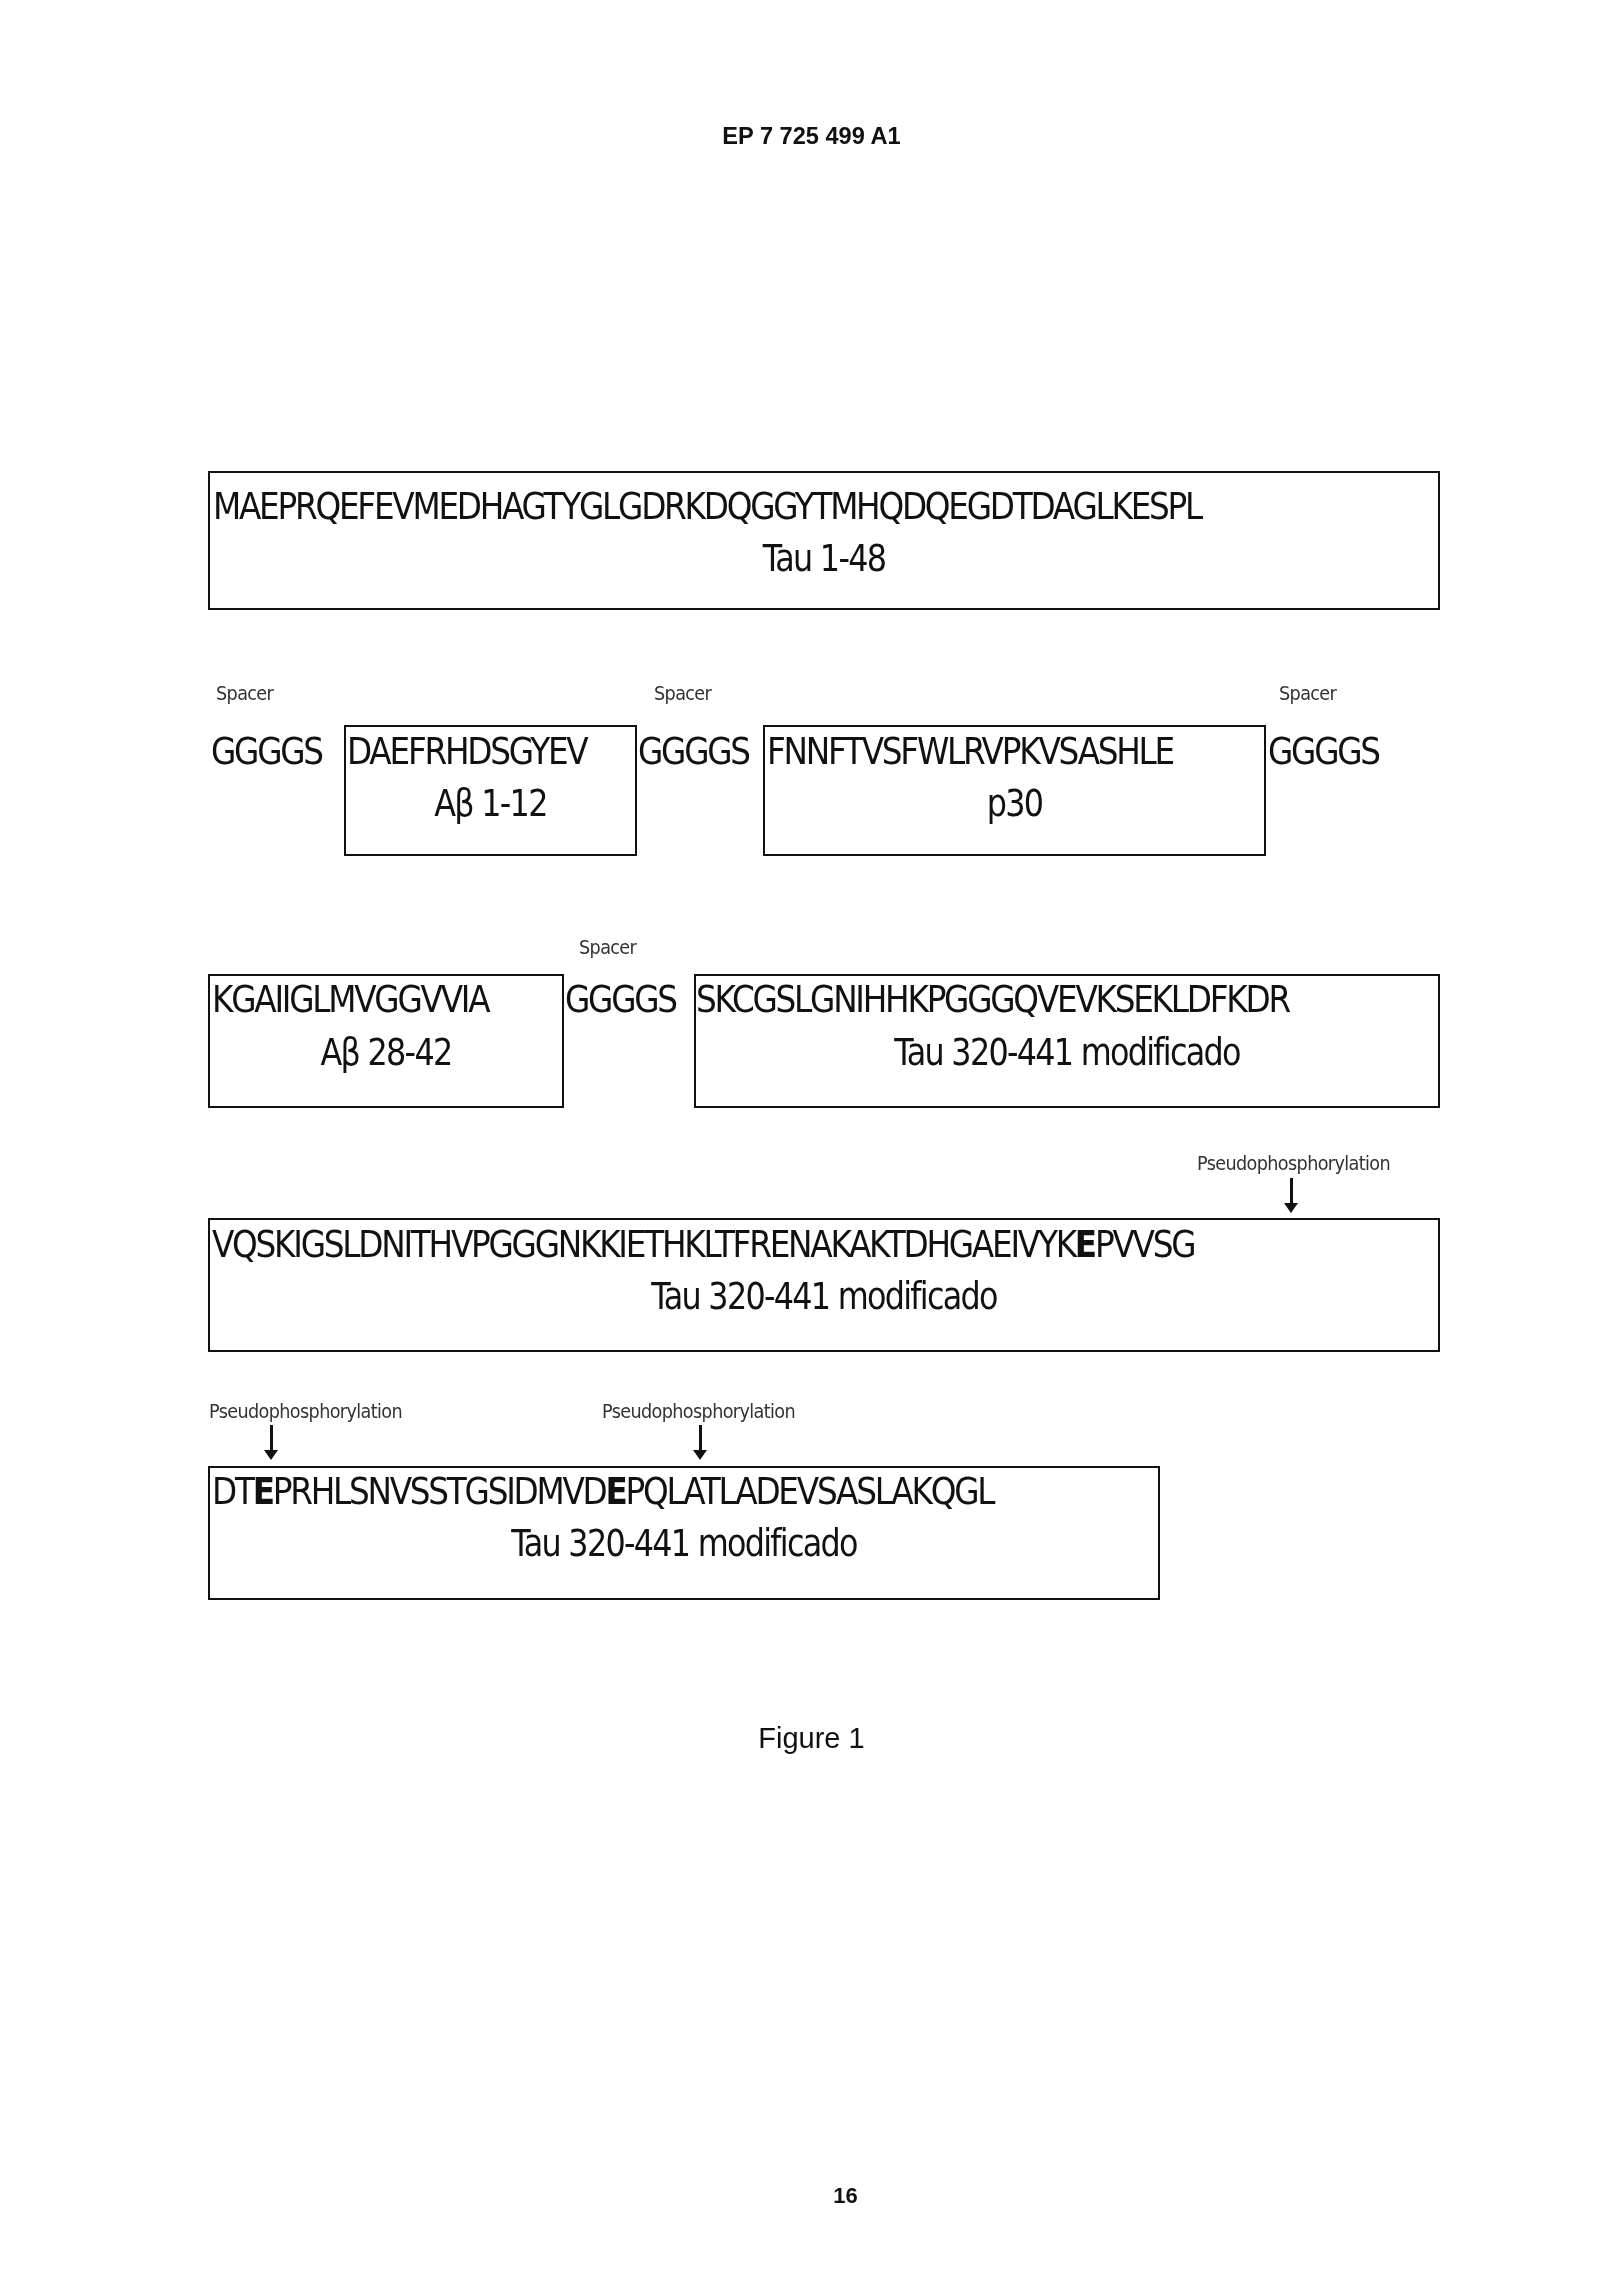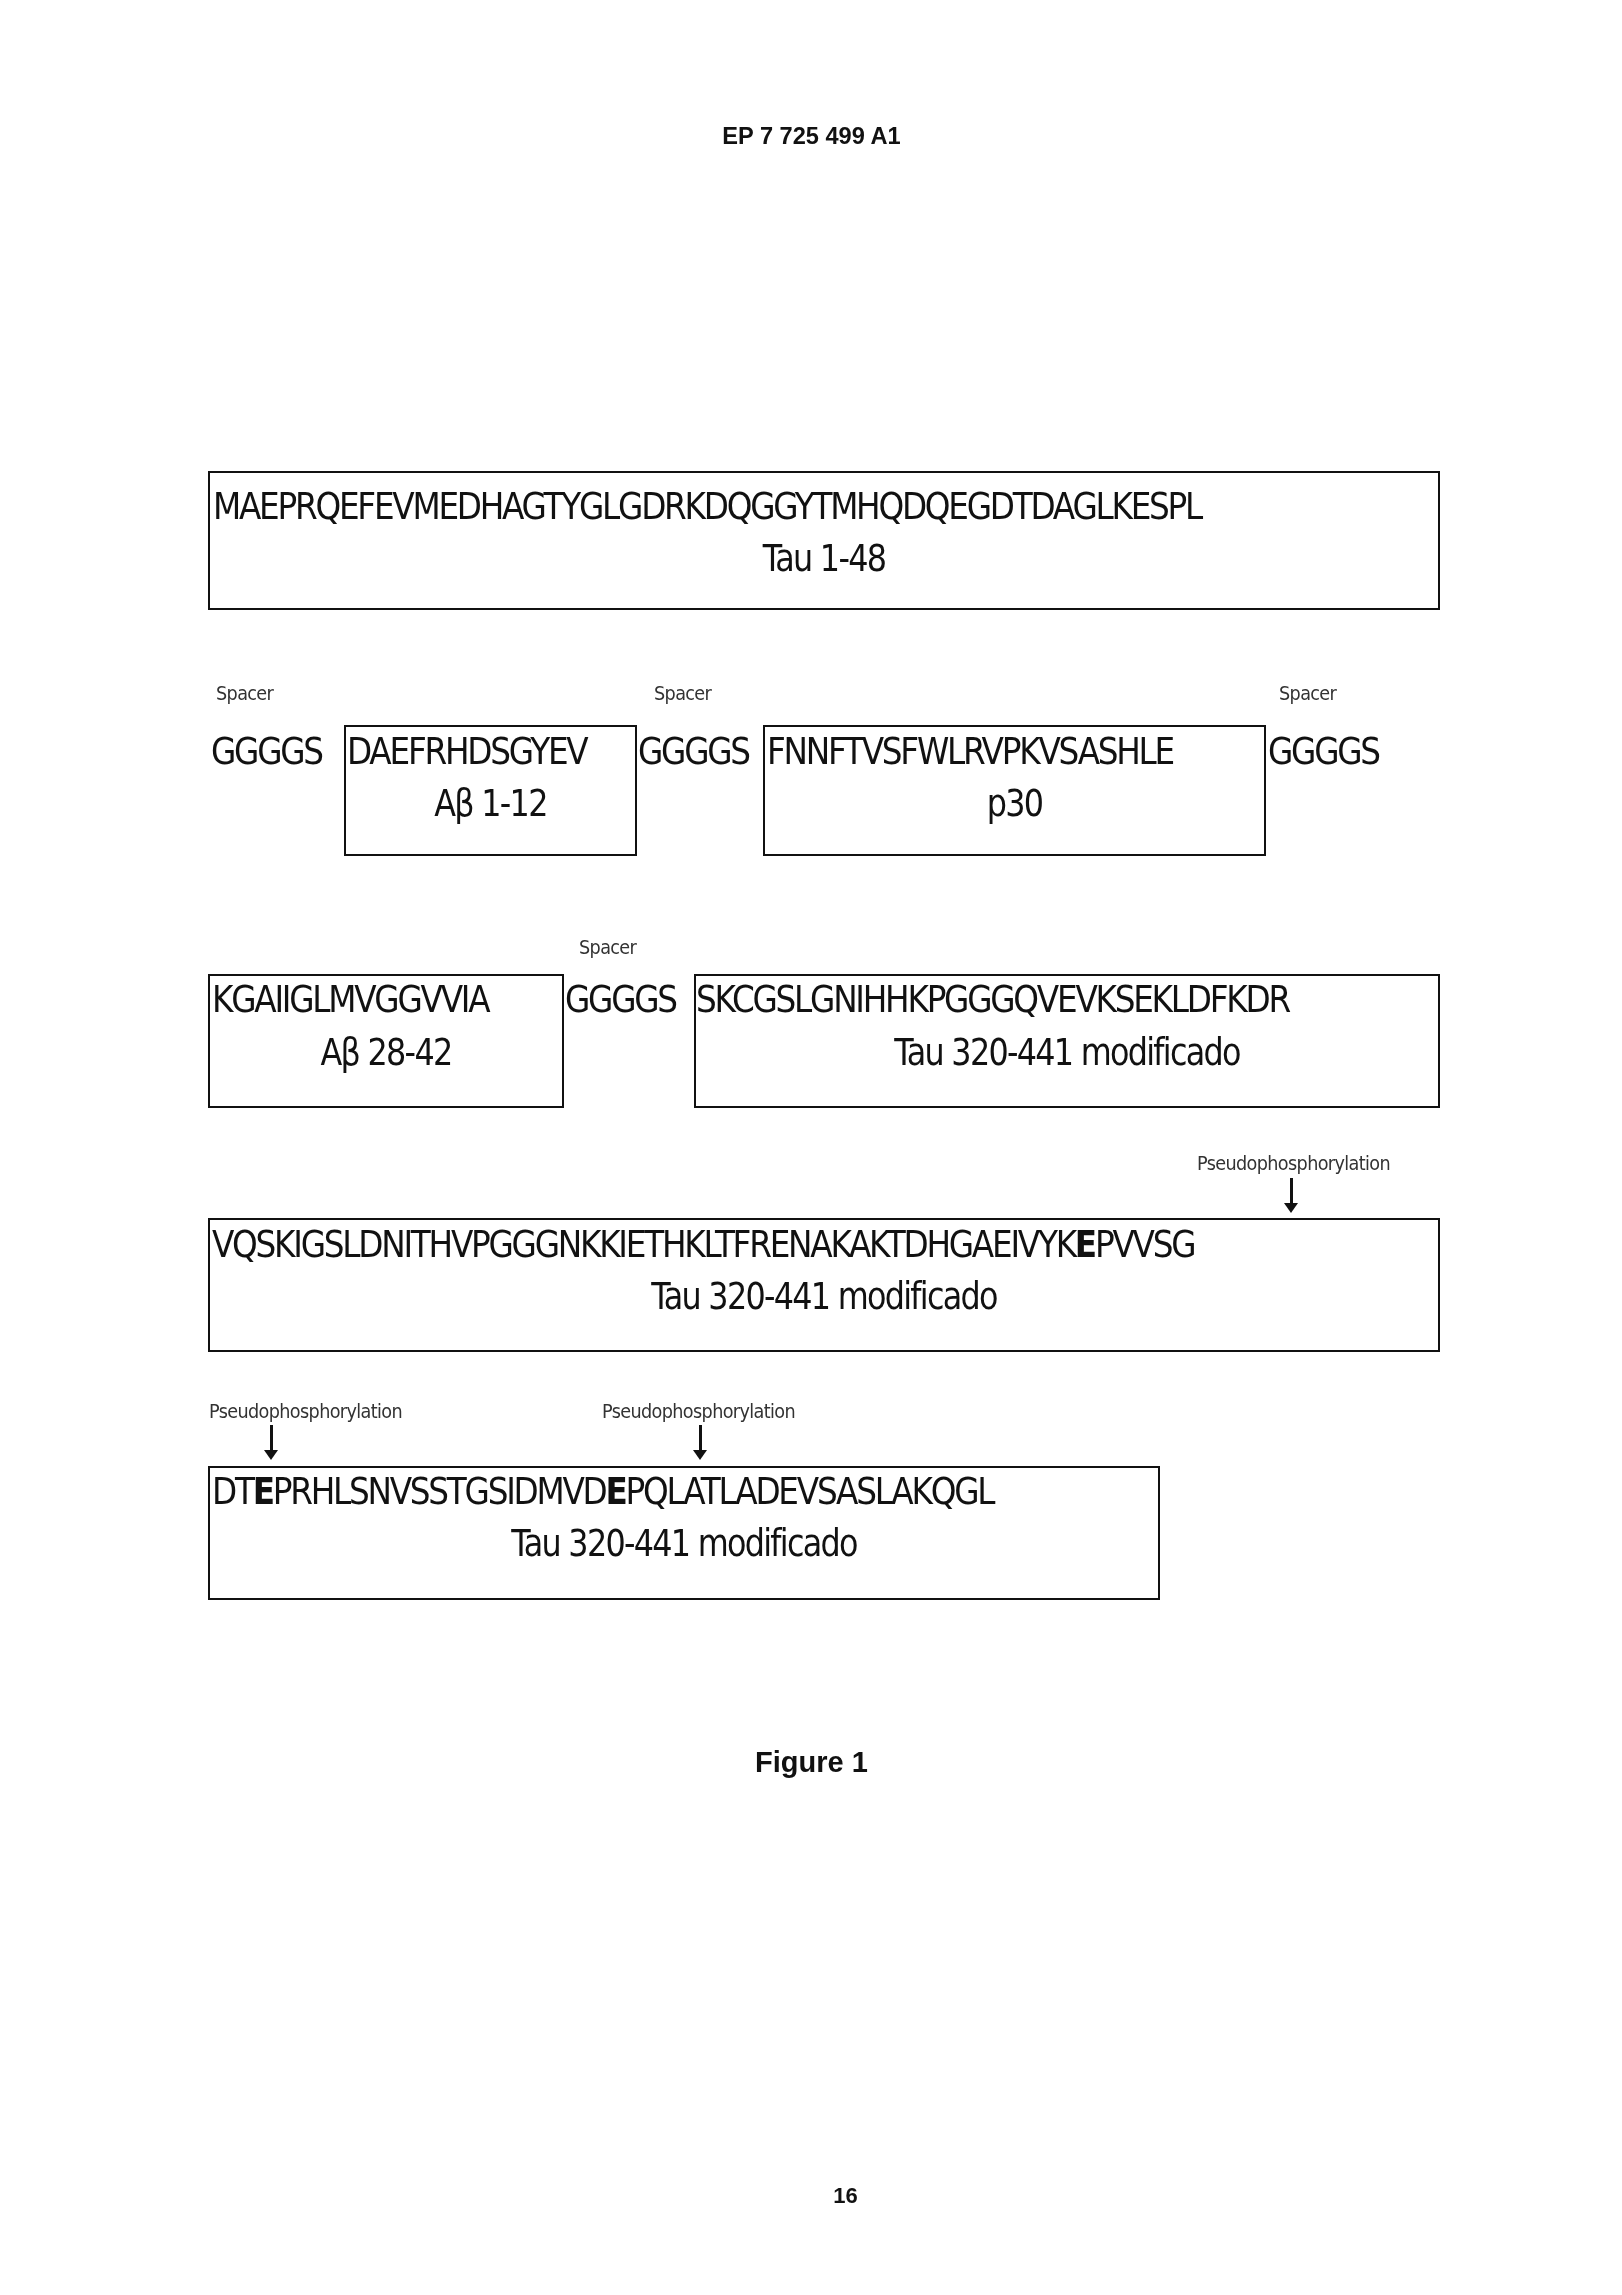--- a/index.html
+++ b/index.html
@@ -1,21 +1,21 @@
 <!DOCTYPE html>
 <html style="font-size:10.5px"><head>
   <meta charset="utf-8">
   <style>
     html, body { margin: 0; padding: 0; background: #ffffff; }
     body { width: 1623px; height: 2295px; position: relative; overflow: hidden; color: #111; }
     .abs { position: absolute; }
     .header { left: 0; width: 1623px; top: 123px; text-align: center;
       font-family: "Liberation Sans", sans-serif; font-weight: bold; font-size: 23.6px; }
     .caption { left: 0; width: 1623px; top: 1722px; text-align: center;
-      font-family: "Liberation Sans", sans-serif; font-weight: bold; font-size: 29px; margin-top: 24px; }
+      font-family: "Liberation Sans", sans-serif; font-weight: normal; font-size: 29px; }
     .pagenum { left: 0; width: 1597px; top: 2183px; text-align: center;
       font-family: "Liberation Sans", sans-serif; font-weight: bold; font-size: 22px; margin-left: 47px; }
     .box { border: 2.6px solid #111; box-sizing: border-box; background: transparent; }
     .seq { font-family: "DejaVu Sans", sans-serif; font-size: 38px; letter-spacing: -2.6px;
       transform: scaleX(0.86); transform-origin: left top; white-space: nowrap; line-height: 1; }
     .lab { font-family: "DejaVu Sans", sans-serif; font-size: 37px; letter-spacing: -2px;
       transform: scaleX(0.86); transform-origin: center top; white-space: nowrap; text-align: center; line-height: 1; }
     .small { font-family: "DejaVu Sans", sans-serif; font-size: 19.6px; color: #333; white-space: nowrap;
       transform: scaleX(0.9); transform-origin: left top; letter-spacing: -0.7px; }
     .bold { font-weight: bold; }

